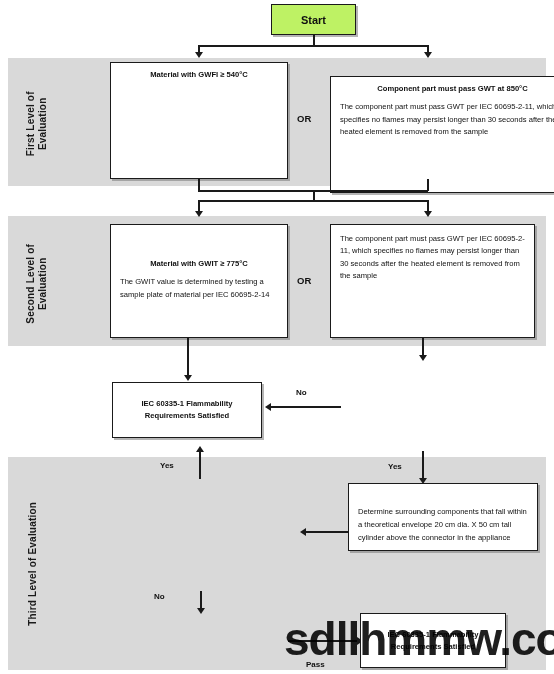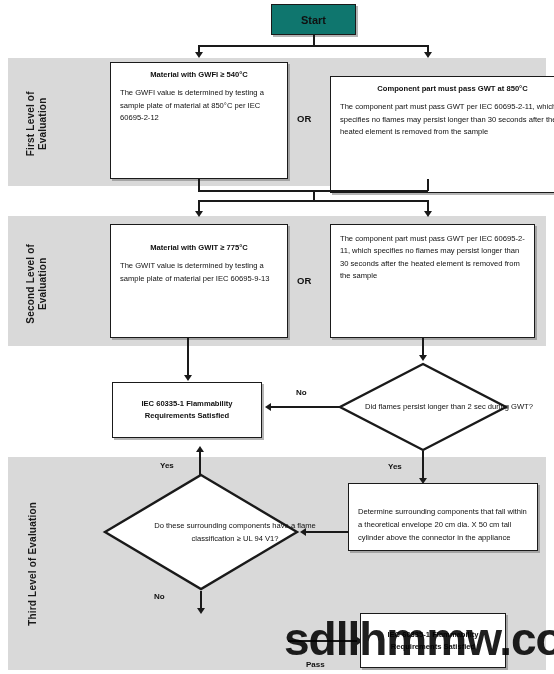--- a/index.html
+++ b/index.html
@@ -104,21 +104,21 @@
   }
   .or-label{
     position:absolute;
     font-size:9.5px;
     font-weight:bold;
     color:#101010;
   }
   
   .start-box{
     position:absolute;
-    background:#0f766e;
+    background:#bef264;
     border:1.8px solid #1a1a1a;
     box-sizing:border-box;
     display:flex;align-items:center;justify-content:center;
     font-weight:bold;
     font-size:11px;
     box-shadow:2px 2px 0 0 rgba(120,120,120,.55);
     color:#101010;
   }
   
   .watermark{
@@ -160,63 +160,56 @@
 
   <div class="ln lnv" style="left:313px; top:35px; height:11px;"></div>
   <div class="ln lnh" style="left:198px; top:45px; width:230px;"></div>
   <div class="ln lnv" style="left:198px; top:45px; height:8px;"></div>
   <div class="arrow arr-down" style="left:195px; top:52px;"></div>
   <div class="ln lnv" style="left:427px; top:45px; height:8px;"></div>
   <div class="arrow arr-down" style="left:424px; top:52px;"></div>
 
   <div class="box" style="left:110px; top:62px; width:178px; height:117px;">
     <span class="box-title">Material with GWFI ≥ 540°C</span>
-    <span class="box-body">The GWFI value is determined by testing a sample plate of material at 850°C per IEC 60695-2-12</span>
   </div>
 
   <div class="or-label" style="left:297px; top:113px;">OR</div>
 
   <div class="box" style="left:330px; top:76px; width:245px; height:117px;">
     <span class="box-title">Component part must pass GWT at 850°C</span>
     <span class="box-body">The component part must pass GWT per IEC 60695-2-11, which specifies no flames may persist longer than 30 seconds after the heated element is removed from the sample</span>
   </div>
 
   <div class="ln lnv" style="left:198px; top:179px; height:12px;"></div>
   <div class="ln lnv" style="left:427px; top:179px; height:12px;"></div>
   <div class="ln lnh" style="left:198px; top:190px; width:230px;"></div>
   <div class="ln lnv" style="left:313px; top:190px; height:11px;"></div>
   <div class="ln lnh" style="left:198px; top:200px; width:230px;"></div>
   <div class="ln lnv" style="left:198px; top:200px; height:12px;"></div>
   <div class="arrow arr-down" style="left:195px; top:211px;"></div>
   <div class="ln lnv" style="left:427px; top:200px; height:12px;"></div>
   <div class="arrow arr-down" style="left:424px; top:211px;"></div>
 
   <div class="box" style="left:110px; top:224px; width:178px; height:114px;">
-    <span class="box-title" style="margin-top:18px;">Material with GWIT ≥ 775°C</span>
-    <span class="box-body">The GWIT value is determined by testing a sample plate of material per IEC 60695-9-13</span>
+    <span class="box-title" style="margin-top:34px;">Material with GWIT ≥ 775°C</span>
+    <span class="box-body">The GWIT value is determined by testing a sample plate of material per IEC 60695-2-14</span>
   </div>
 
   <div class="or-label" style="left:297px; top:275px;">OR</div>
 
   <div class="box" style="left:330px; top:224px; width:205px; height:114px;">
     <span class="box-body">The component part must pass GWT per IEC 60695-2-11, which specifies no flames may persist longer than 30 seconds after the heated element is removed from the sample</span>
   </div>
 
   <div class="ln lnv" style="left:187px; top:338px; height:38px;"></div>
   <div class="arrow arr-down" style="left:184px; top:375px;"></div>
 
   <div class="ln lnv" style="left:422px; top:338px; height:18px;"></div>
   <div class="arrow arr-down" style="left:419px; top:355px;"></div>
 
-  <div class="diamond" style="left:338px; top:362px; width:170px; height:90px;">
-    <svg width="170" height="90" viewBox="0 0 170 90">
-      <polygon points="85,2 168,45 85,88 2,45" fill="#ffffff" stroke="#1a1a1a" stroke-width="2.4"></polygon>
-    </svg>
-    <div class="dtext" style="padding:0 26px;">Did flames persist longer than 2 sec during GWT?</div>
-  </div>
 
   <div class="ln lnh" style="left:271px; top:406px; width:70px;"></div>
   <div class="arrow arr-left" style="left:265px; top:403px;"></div>
   <div class="edge-label" style="left:296px; top:388px;">No</div>
 
   <div class="ln lnv" style="left:422px; top:451px; height:28px;"></div>
   <div class="arrow arr-down" style="left:419px; top:478px;"></div>
   <div class="edge-label" style="left:388px; top:462px;">Yes</div>
 
   <div class="box box-centered" style="left:112px; top:382px; width:150px; height:56px;">
@@ -227,26 +220,20 @@
   <div class="arrow arr-up" style="left:196px; top:446px;"></div>
   <div class="edge-label" style="left:160px; top:461px;">Yes</div>
 
   <div class="box" style="left:348px; top:483px; width:190px; height:68px;">
     <span class="box-body" style="margin-top:22px; line-height:1.7;">Determine surrounding components that fall within a theoretical envelope 20 cm dia. X 50 cm tall cylinder above the connector in the appliance</span>
   </div>
 
   <div class="ln lnh" style="left:306px; top:531px; width:42px;"></div>
   <div class="arrow arr-left" style="left:300px; top:528px;"></div>
 
-  <div class="diamond" style="left:103px; top:473px; width:196px; height:118px;">
-    <svg width="196" height="118" viewBox="0 0 196 118">
-      <polygon points="98,2 194,59 98,116 2,59" fill="#ffffff" stroke="#1a1a1a" stroke-width="2.4"></polygon>
-    </svg>
-    <div class="dtext" style="padding:0 34px;">Do these surrounding components have a flame classification ≥  UL 94 V1?</div>
-  </div>
 
   <div class="ln lnv" style="left:200px; top:591px; height:19px;"></div>
   <div class="arrow arr-down" style="left:197px; top:608px;"></div>
   <div class="edge-label" style="left:154px; top:592px;">No</div>
 
 
   <div class="ln lnh" style="left:288px; top:640px; width:73px;"></div>
   <div class="arrow arr-right" style="left:357px; top:637px;"></div>
   <div class="edge-label" style="left:306px; top:660px;">Pass</div>
 

